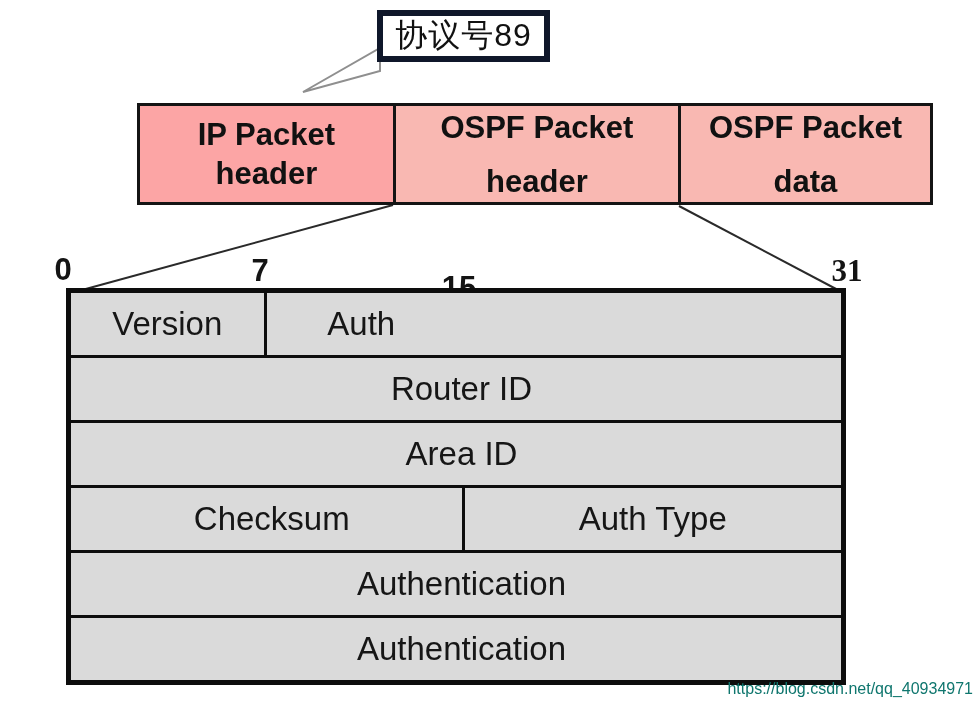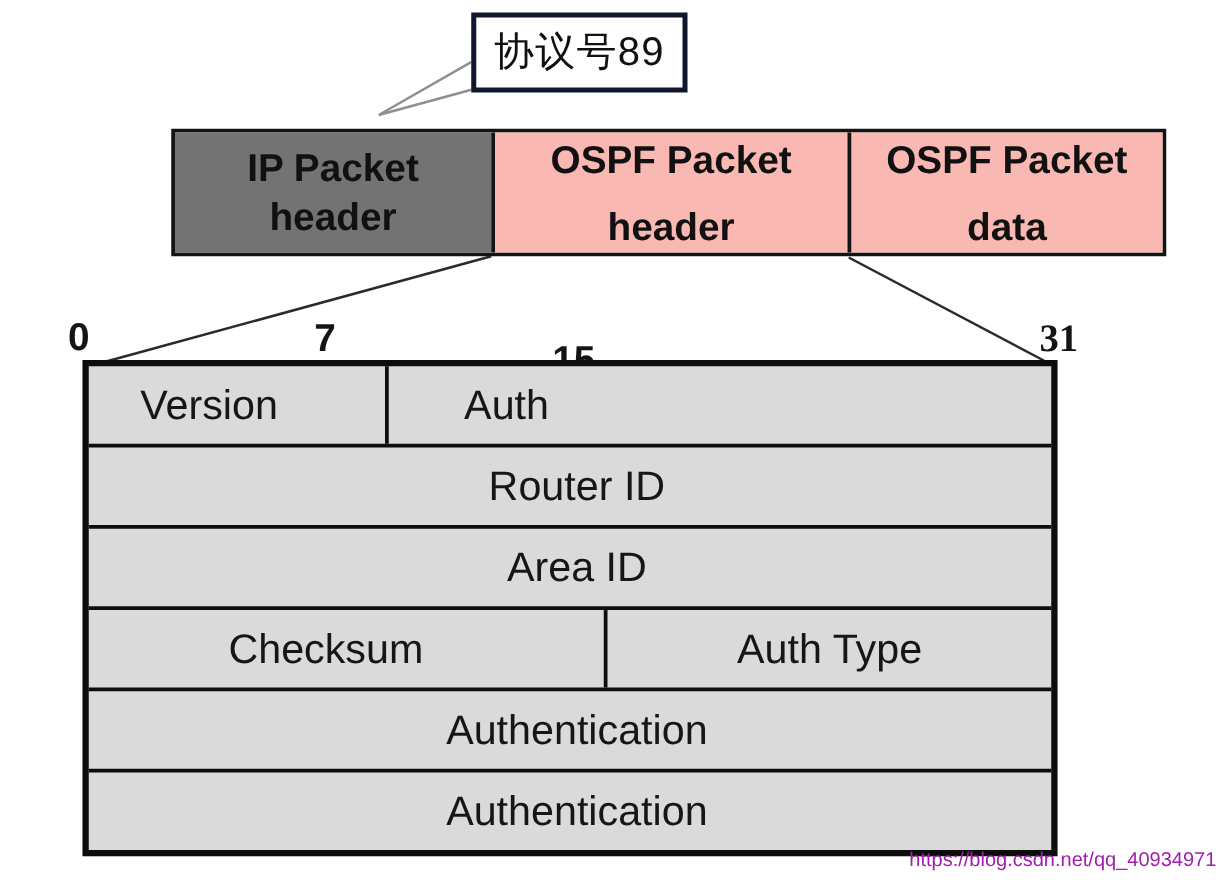--- a/index.html
+++ b/index.html
@@ -15,23 +15,23 @@
   .lines-layer {
     position: absolute;
     left: 0; top: 0;
     width: 977px; height: 708px;
     z-index: 1;
   }
   
   .callout {
     position: absolute;
     left: 377px; top: 10px;
-    width: 173px; height: 64px;
+    width: 173px; height: 52px;
     background: #ffffff;
-    border: 4px solid #0f172a;
+    border: 6px solid #0f172a;
     box-sizing: border-box;
     display: flex;
     align-items: center;
     justify-content: center;
     font-size: 32px;
     letter-spacing: 1px;
     z-index: 3;
   }
   
   .packet-row {
@@ -80,21 +80,20 @@
     border: 5px solid #0d0d0d;
     box-sizing: border-box;
     display: flex;
     flex-direction: column;
     z-index: 2;
   }
   .frow {
     flex: 1;
     display: flex;
     box-sizing: border-box;
-    gap: 44px;
   }
   .frow + .frow { border-top: 3px solid #0d0d0d; padding-left: 11px; }
   .fcell {
     display: flex;
     align-items: center;
     justify-content: center;
     font-size: 33px;
     font-weight: 400;
     color: #161616;
     box-sizing: border-box;
@@ -103,42 +102,42 @@
   .w25  { width: 25%; }
   .w50  { width: 50%; }
   .w100 { width: 100%; }
   
   .watermark {
     position: absolute;
     left: 723px; top: 680px;
     width: 250px;
     text-align: right;
     font-size: 16px;
-    color: #a21caf;
+    color: #0f766e;
     z-index: 4;
     white-space: nowrap;
   }
 </style>
 </head>
 <body>
 
 <div class="canvas">
 
   <svg class="lines-layer" viewBox="0 0 977 708" xmlns="http://www.w3.org/2000/svg">
     <polygon points="303,92 380,48 380,71" fill="#ffffff" stroke="#8f8f8f" stroke-width="2"></polygon>
     <line x1="393" y1="205" x2="82" y2="290" stroke="#2a2a2a" stroke-width="2"></line>
     <line x1="679" y1="206" x2="838" y2="290" stroke="#2a2a2a" stroke-width="2"></line>
   </svg>
 
   <div class="callout">
     <span>协议号89</span>
   </div>
 
   <div class="packet-row">
-    <div class="segment seg-ip" style="background-color: #737373;">
+    <div class="segment seg-ip" style="background-color: #fca5a5;">
       <span>IP Packet</span>
       <span>header</span>
     </div>
     <div class="segment seg-hdr" style="background-color: rgb(249, 184, 178);">
       <span>OSPF Packet</span>
       <span>header</span>
     </div>
     <div class="segment seg-data" style="background-color: rgb(249, 184, 178);">
       <span>OSPF Packet</span>
       <span>data</span>

